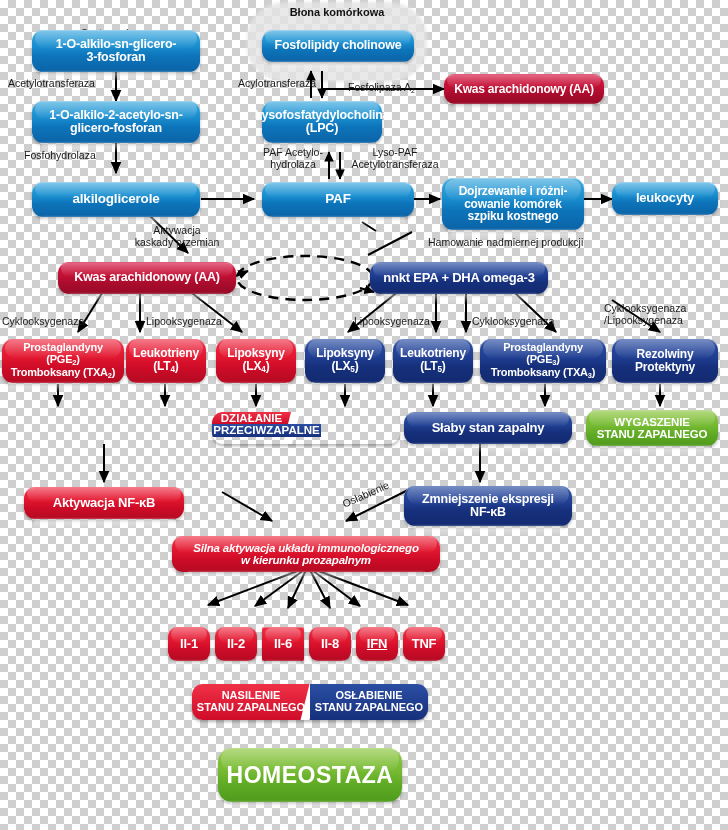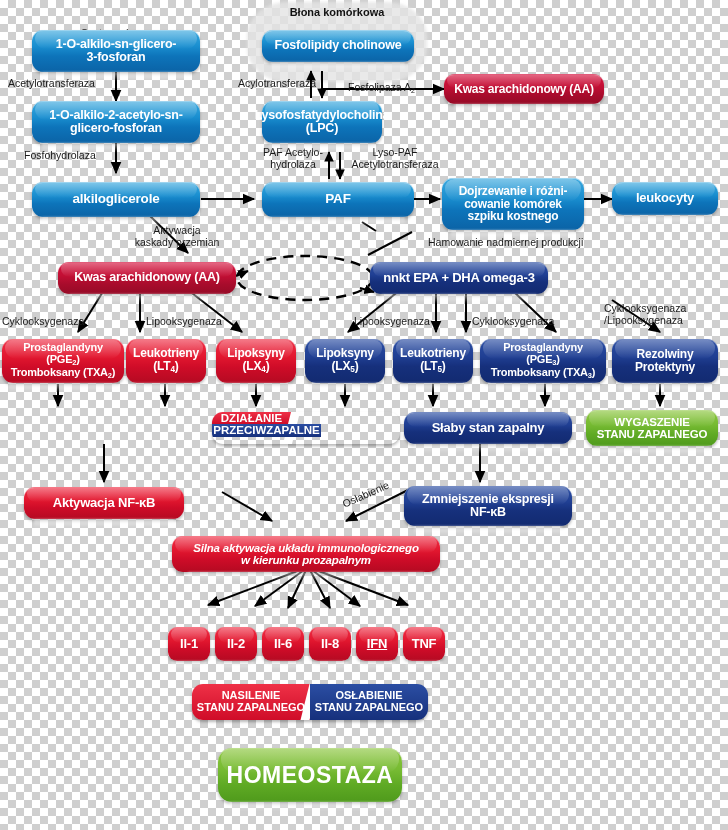--- a/index.html
+++ b/index.html
@@ -329,21 +329,21 @@
 NF-κB</span>
     </div>
 
   <div class="node red" style="left:172px;top:536px;width:268px;height:36px;font-size:11.5px;font-style:italic;">
     <span style="white-space:pre-line">Silna aktywacja układu immunologicznego
 w kierunku prozapalnym</span>
     </div>
 
   <div class="node red" style="left:168px;top:627px;width:42px;height:34px;font-size:13px;border-radius:9px;">Il-1</div>
   <div class="node red" style="left:215px;top:627px;width:42px;height:34px;font-size:13px;border-radius:9px;">Il-2</div>
-  <div class="node red" style="left:262px;top:627px;width:42px;height:34px;font-size:13px;border-radius:9px;">Il-6</div>
+  <div class="node red" style="left:262px;top:627px;width:42px;height:34px;font-size:13px;border-radius:2px;">Il-6</div>
   <div class="node red" style="left:309px;top:627px;width:42px;height:34px;font-size:13px;border-radius:9px;">Il-8</div>
   <div class="node red" style="left:356px;top:627px;width:42px;height:34px;font-size:13px;border-radius:9px;text-decoration:underline;">IFN</div>
   <div class="node red" style="left:403px;top:627px;width:42px;height:34px;font-size:13px;border-radius:9px;">TNF</div>
 
   <div class="split" style="left:192px;top:684px;width:236px;height:36px;">
     <div class="half r" style="width:50%;font-size:11px;white-space:pre-line;">NASILENIE
 STANU ZAPALNEGO</div>
     <div class="sep" style="left:48%;"></div>
     <div class="half n" style="width:50%;font-size:11px;white-space:pre-line;">OSŁABIENIE
 STANU ZAPALNEGO</div>

